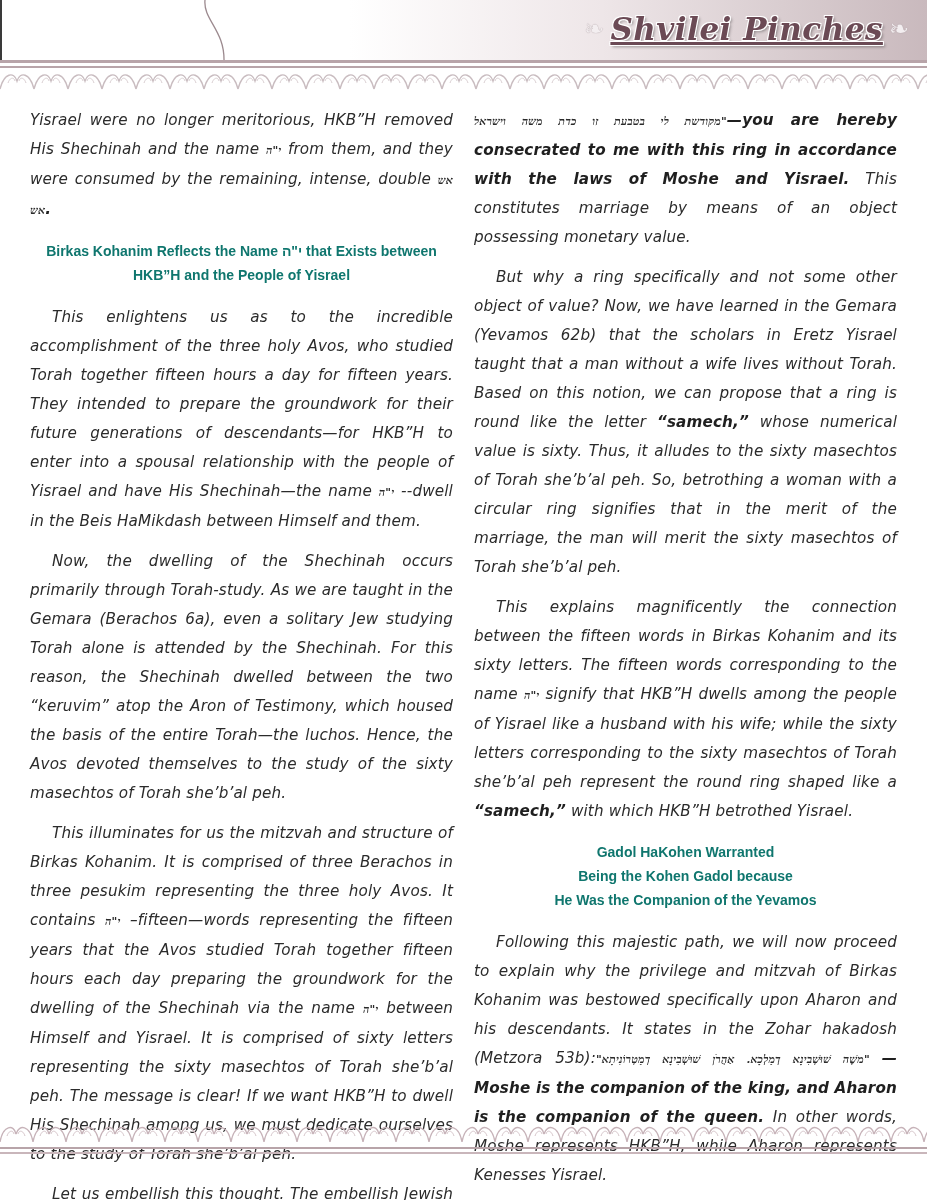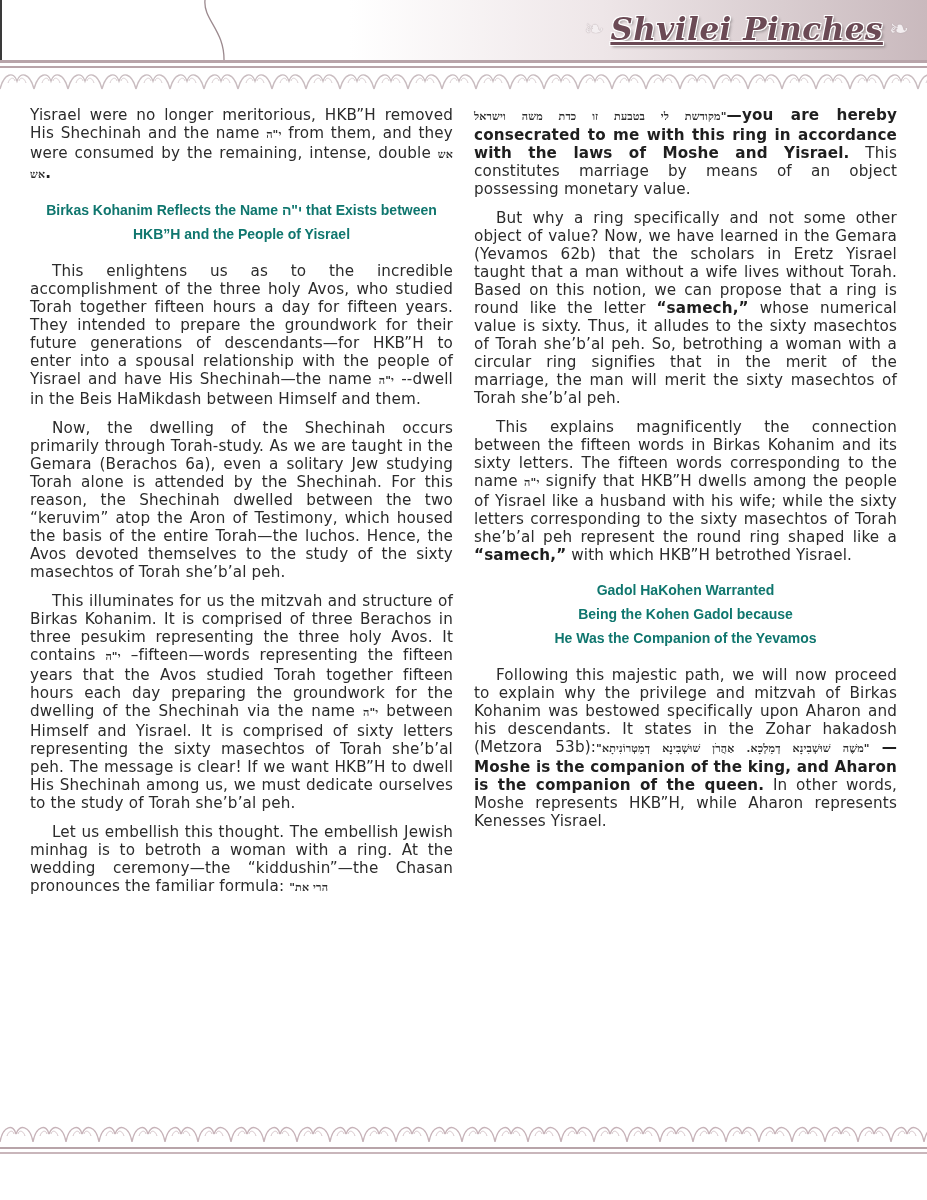--- a/index.html
+++ b/index.html
@@ -21,22 +21,22 @@
   .brand { position: absolute; top: 4px; right: 18px; height: 50px; display: flex; align-items: center; gap: 6px; }
   .brand-title { font-family: "DejaVu Serif", serif; font-weight: bold; font-style: italic;
     font-size: 31px; color: #6b4a55; letter-spacing: 0.5px;
     text-shadow: 1px 1px 0 #ffffff, -1px -1px 0 #ffffff, 1px -1px 0 #ffffff, -1px 1px 0 #ffffff, 2px 2px 3px rgba(0,0,0,0.35); text-decoration: underline; }
   .swirl { font-size: 24px; color: #f3eef0; text-shadow: 0 0 1px #9a8a8f; line-height: 1; }
 
   
   .col { position: absolute; top: 106px; width: 423px; }
   .col-left { left: 30px; }
   .col-right { left: 474px; }
-  p.body { margin: 0 0 11px 0; font-size: 15.2px; line-height: 18px; text-align: justify;
-    text-indent: 22px; letter-spacing: 0.15px; }
+  p.body { margin: 0 0 11px 0; font-size: 15.2px; line-height: 29px; text-align: justify;
+    text-indent: 22px; letter-spacing: 0.15px; font-style: italic; }
   p.body.noindent { text-indent: 0; }
   .heb { font-family: "DejaVu Serif", serif; font-weight: bold; font-size: 11px; }
   b { font-weight: bold; color: #1f1f1f; }
   h2.section { margin: 14px 0 16px 0; text-align: center; font-family: "Liberation Sans", sans-serif;
     font-weight: bold; font-size: 14px; line-height: 24px; color: #0f766e; }
 
   
   .rule-bottom-1 { position: absolute; left: 0; top: 1147px; width: 927px; height: 2px; background: #b8a4a9; }
   .rule-bottom-2 { position: absolute; left: 0; top: 1152px; width: 927px; height: 2px; background: #c9b6bb; }
   .footer { position: absolute; left: 0; top: 1204px; width: 816px; height: 46px;

